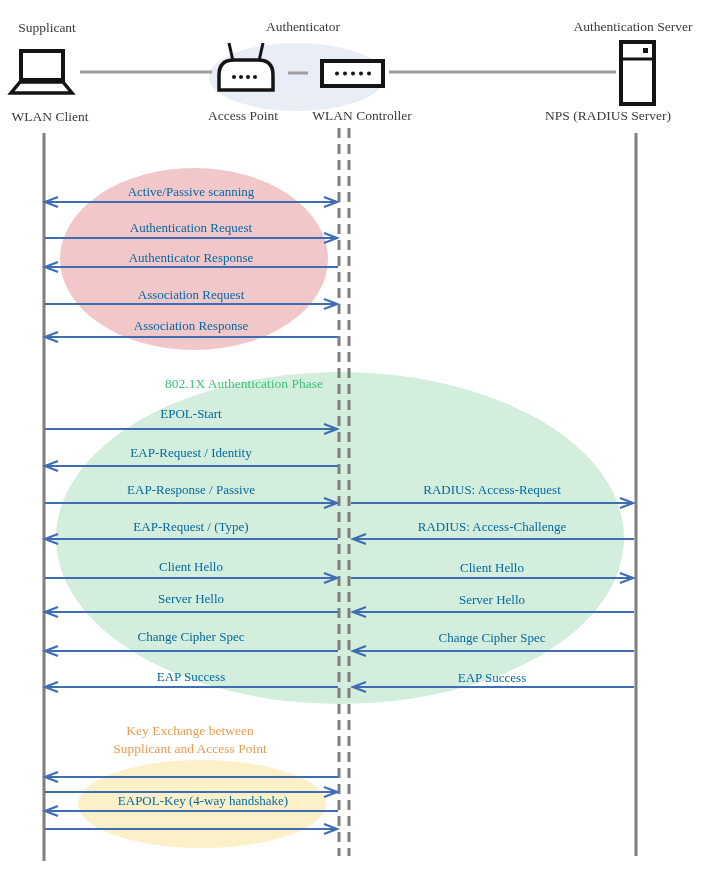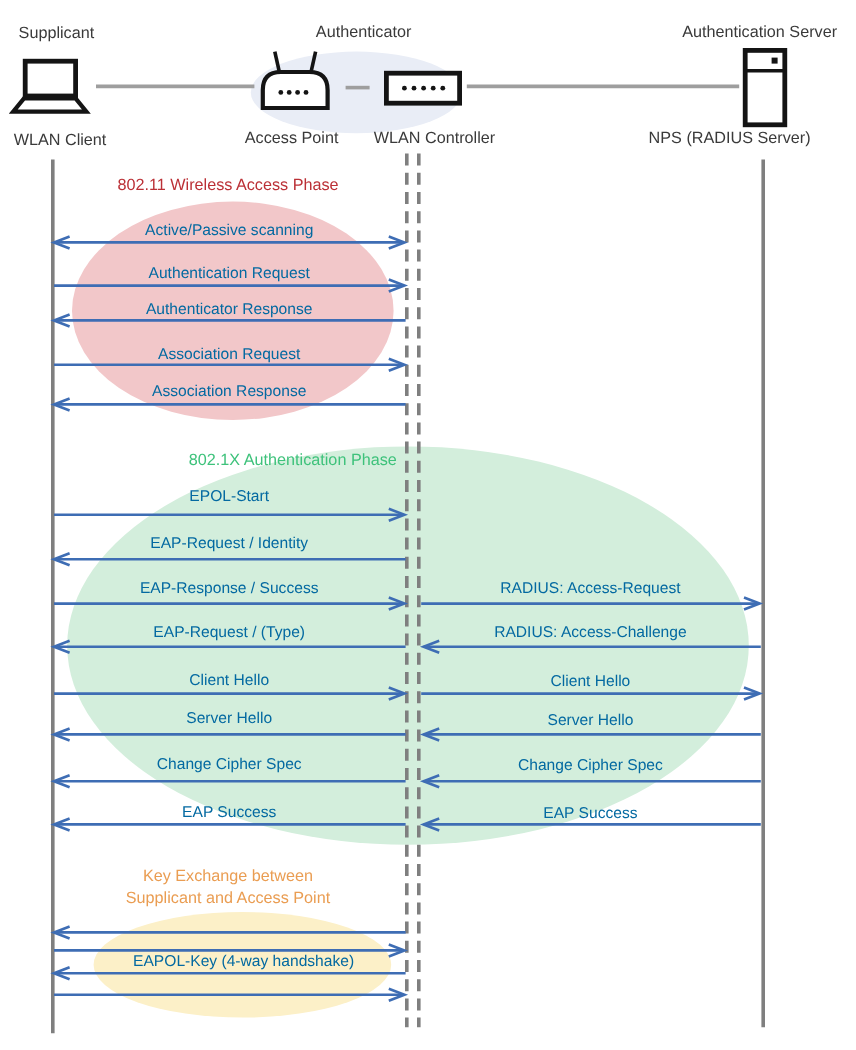--- a/index.html
+++ b/index.html
@@ -1,18 +1,18 @@
 <!DOCTYPE html>
 <html><head>
 <meta charset="utf-8">
 <style>
   html,body{margin:0;padding:0;background:#fff;}
   .canvas{
     position:relative;width:713px;height:875px;background:#fff;overflow:hidden;
-    font-family:Liberation Sans, sans-serif;
+    font-family:Liberation Serif, serif;
   }
   .layer{position:absolute;left:0;top:0;}
   .lbl{
     position:absolute;transform:translate(-50%,-50%);
     white-space:nowrap;font-size:13px;color:#0369a1;line-height:1.1;
   }
   .hdr{font-size:13.5px;color:#3a3a3a;}
   .ph-title{font-size:13.5px;}
   .p1-title{color:#BB3036;}
   .p2-title{color:#3EC27B;margin-left:44px;}
@@ -176,31 +176,30 @@
 
   <div class="lbl hdr" style="left:47px;top:28px">Supplicant</div>
   <div class="lbl hdr" style="left:303px;top:27px">Authenticator</div>
   <div class="lbl hdr" style="left:633px;top:27px">Authentication Server</div>
 
   <div class="lbl hdr" style="left:50px;top:117px">WLAN Client</div>
   <div class="lbl hdr" style="left:243px;top:116px">Access Point</div>
   <div class="lbl hdr" style="left:362px;top:116px">WLAN Controller</div>
   <div class="lbl hdr" style="left:608px;top:116px">NPS (RADIUS Server)</div>
 
-  <div class="lbl ph-title p1-title" style="left:190px;top:155px">802.11 Wireless Access Phase</div>
   <div class="lbl" style="left:191px;top:192px">Active/Passive scanning</div>
   <div class="lbl" style="left:191px;top:228px">Authentication Request</div>
   <div class="lbl" style="left:191px;top:258px">Authenticator Response</div>
   <div class="lbl" style="left:191px;top:295px">Association Request</div>
   <div class="lbl" style="left:191px;top:326px">Association Response</div>
 
   <div class="lbl ph-title p2-title" style="left:200px;top:384px">802.1X Authentication Phase</div>
   <div class="lbl" style="left:191px;top:414px">EPOL-Start</div>
   <div class="lbl" style="left:191px;top:453px">EAP-Request / Identity</div>
-  <div class="lbl" style="left:191px;top:490px">EAP-Response / Success</div>
+  <div class="lbl" style="left:191px;top:490px">EAP-Response / Passive</div>
   <div class="lbl" style="left:191px;top:527px">EAP-Request / (Type)</div>
   <div class="lbl" style="left:191px;top:567px">Client Hello</div>
   <div class="lbl" style="left:191px;top:599px">Server Hello</div>
   <div class="lbl" style="left:191px;top:637px">Change Cipher Spec</div>
   <div class="lbl" style="left:191px;top:677px">EAP Success</div>
 
   <div class="lbl" style="left:492px;top:490px">RADIUS: Access-Request</div>
   <div class="lbl" style="left:492px;top:527px">RADIUS: Access-Challenge</div>
   <div class="lbl" style="left:492px;top:568px">Client Hello</div>
   <div class="lbl" style="left:492px;top:600px">Server Hello</div>

